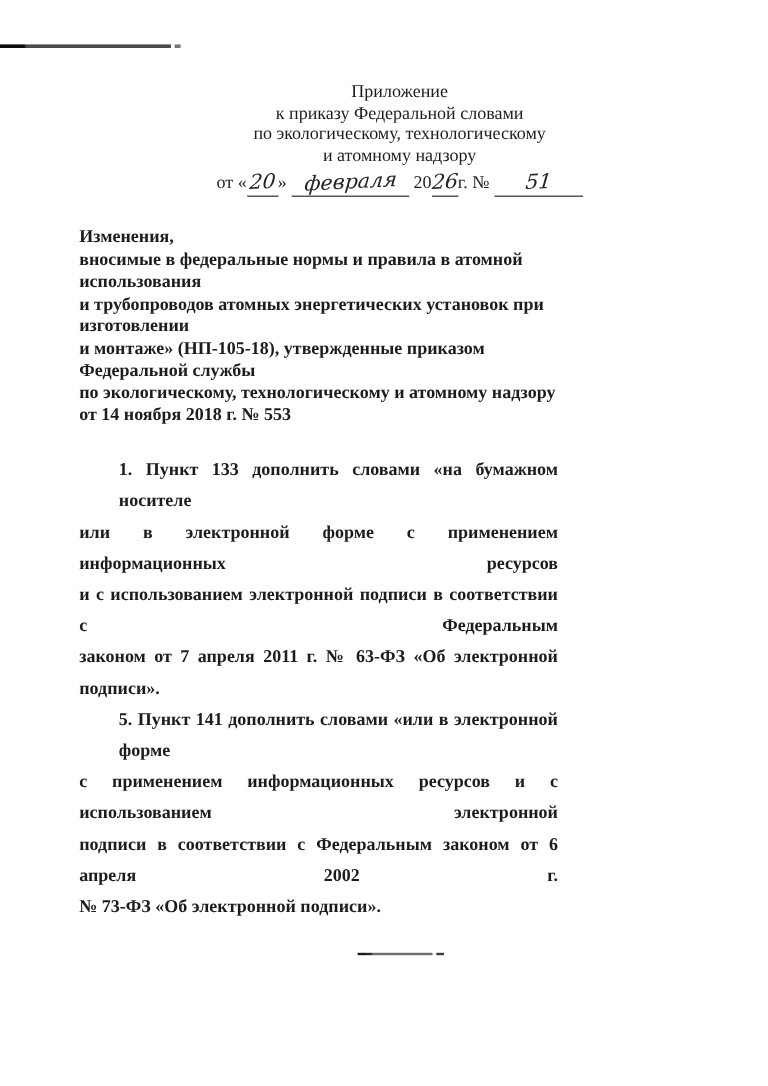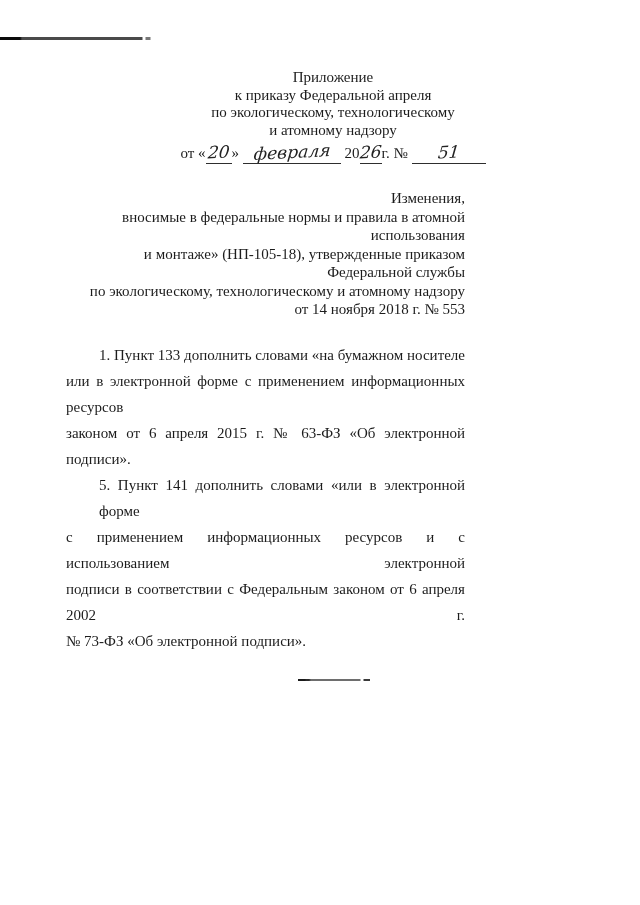--- a/index.html
+++ b/index.html
@@ -77,36 +77,37 @@
     line-height: 19px;
   }
   .uline.day   { min-width: 24px; padding: 0 1px; }
   .uline.month { min-width: 90px; padding: 0 4px; }
   .uline.yr    { min-width: 22px; }
   .uline.num   { min-width: 62px; padding: 0 6px; }
 
   
   .title-block {
     margin: 19px 63px 0 66px;
-    text-align: right;
-    font-weight: normal;
+    text-align: left;
+    font-weight: bold;
     font-size: 15px;
     line-height: 18.5px;
   }
 
   
   .body-block {
     margin: 23px 63px 0 66px;
     font-size: 15px;
     line-height: 26px;
   }
   .bline {
     text-align: justify;
     text-align-last: justify;
     white-space: normal;
+    font-weight: bold;
   }
   .bline.first { padding-left: 33px; }
   .bline.last  { text-align-last: left; }
 
   
   .end-rule {
     margin-top: 25px;
     margin-left: 298px;
     width: 72px;
     height: 2px;
@@ -121,38 +122,40 @@
 </head>
 <body>
 
 <div class="page">
 
   <div class="artifact-top"></div>
   <div class="artifact-right"></div>
 
   <div class="header-block">
     <div>Приложение</div>
-    <div>к приказу Федеральной апреля</div>
+    <div>к приказу Федеральной словами</div>
     <div>по экологическому, технологическому</div>
     <div>и атомному надзору</div>
     <div class="date-line"><span>от</span> <span>«</span><span class="uline day"><span class="hw">20</span></span><span>»</span> <span class="uline month"><span class="hw">февраля</span></span> <span>20</span><span class="uline yr"><span class="hw">26</span></span><span>г.</span> <span>№</span> <span class="uline num"><span class="hw">51</span></span></div>
   </div>
 
   <div class="title-block">
     <div>Изменения,</div>
     <div>вносимые в федеральные нормы и правила в атомной использования</div>
+    <div>и трубопроводов атомных энергетических установок при изготовлении</div>
     <div>и монтаже» (НП-105-18), утвержденные приказом Федеральной службы</div>
     <div>по экологическому, технологическому и атомному надзору</div>
     <div>от 14 ноября 2018 г. № 553</div>
   </div>
 
   <div class="body-block">
     <div class="bline first">1. Пункт 133 дополнить словами «на бумажном носителе</div>
     <div class="bline">или в электронной форме с применением информационных ресурсов</div>
-    <div class="bline last">законом от 6 апреля 2015 г. № 63-ФЗ «Об электронной подписи».</div>
+    <div class="bline">и с использованием электронной подписи в соответствии с Федеральным</div>
+    <div class="bline last">законом от 7 апреля 2011 г. № 63-ФЗ «Об электронной подписи».</div>
     <div class="bline first">5. Пункт 141 дополнить словами «или в электронной форме</div>
     <div class="bline">с применением информационных ресурсов и с использованием электронной</div>
     <div class="bline">подписи в соответствии с Федеральным законом от 6 апреля 2002 г.</div>
     <div class="bline last">№ 73-ФЗ «Об электронной подписи».</div>
   </div>
 
   <div class="end-rule"></div>
 
 </div>
 

